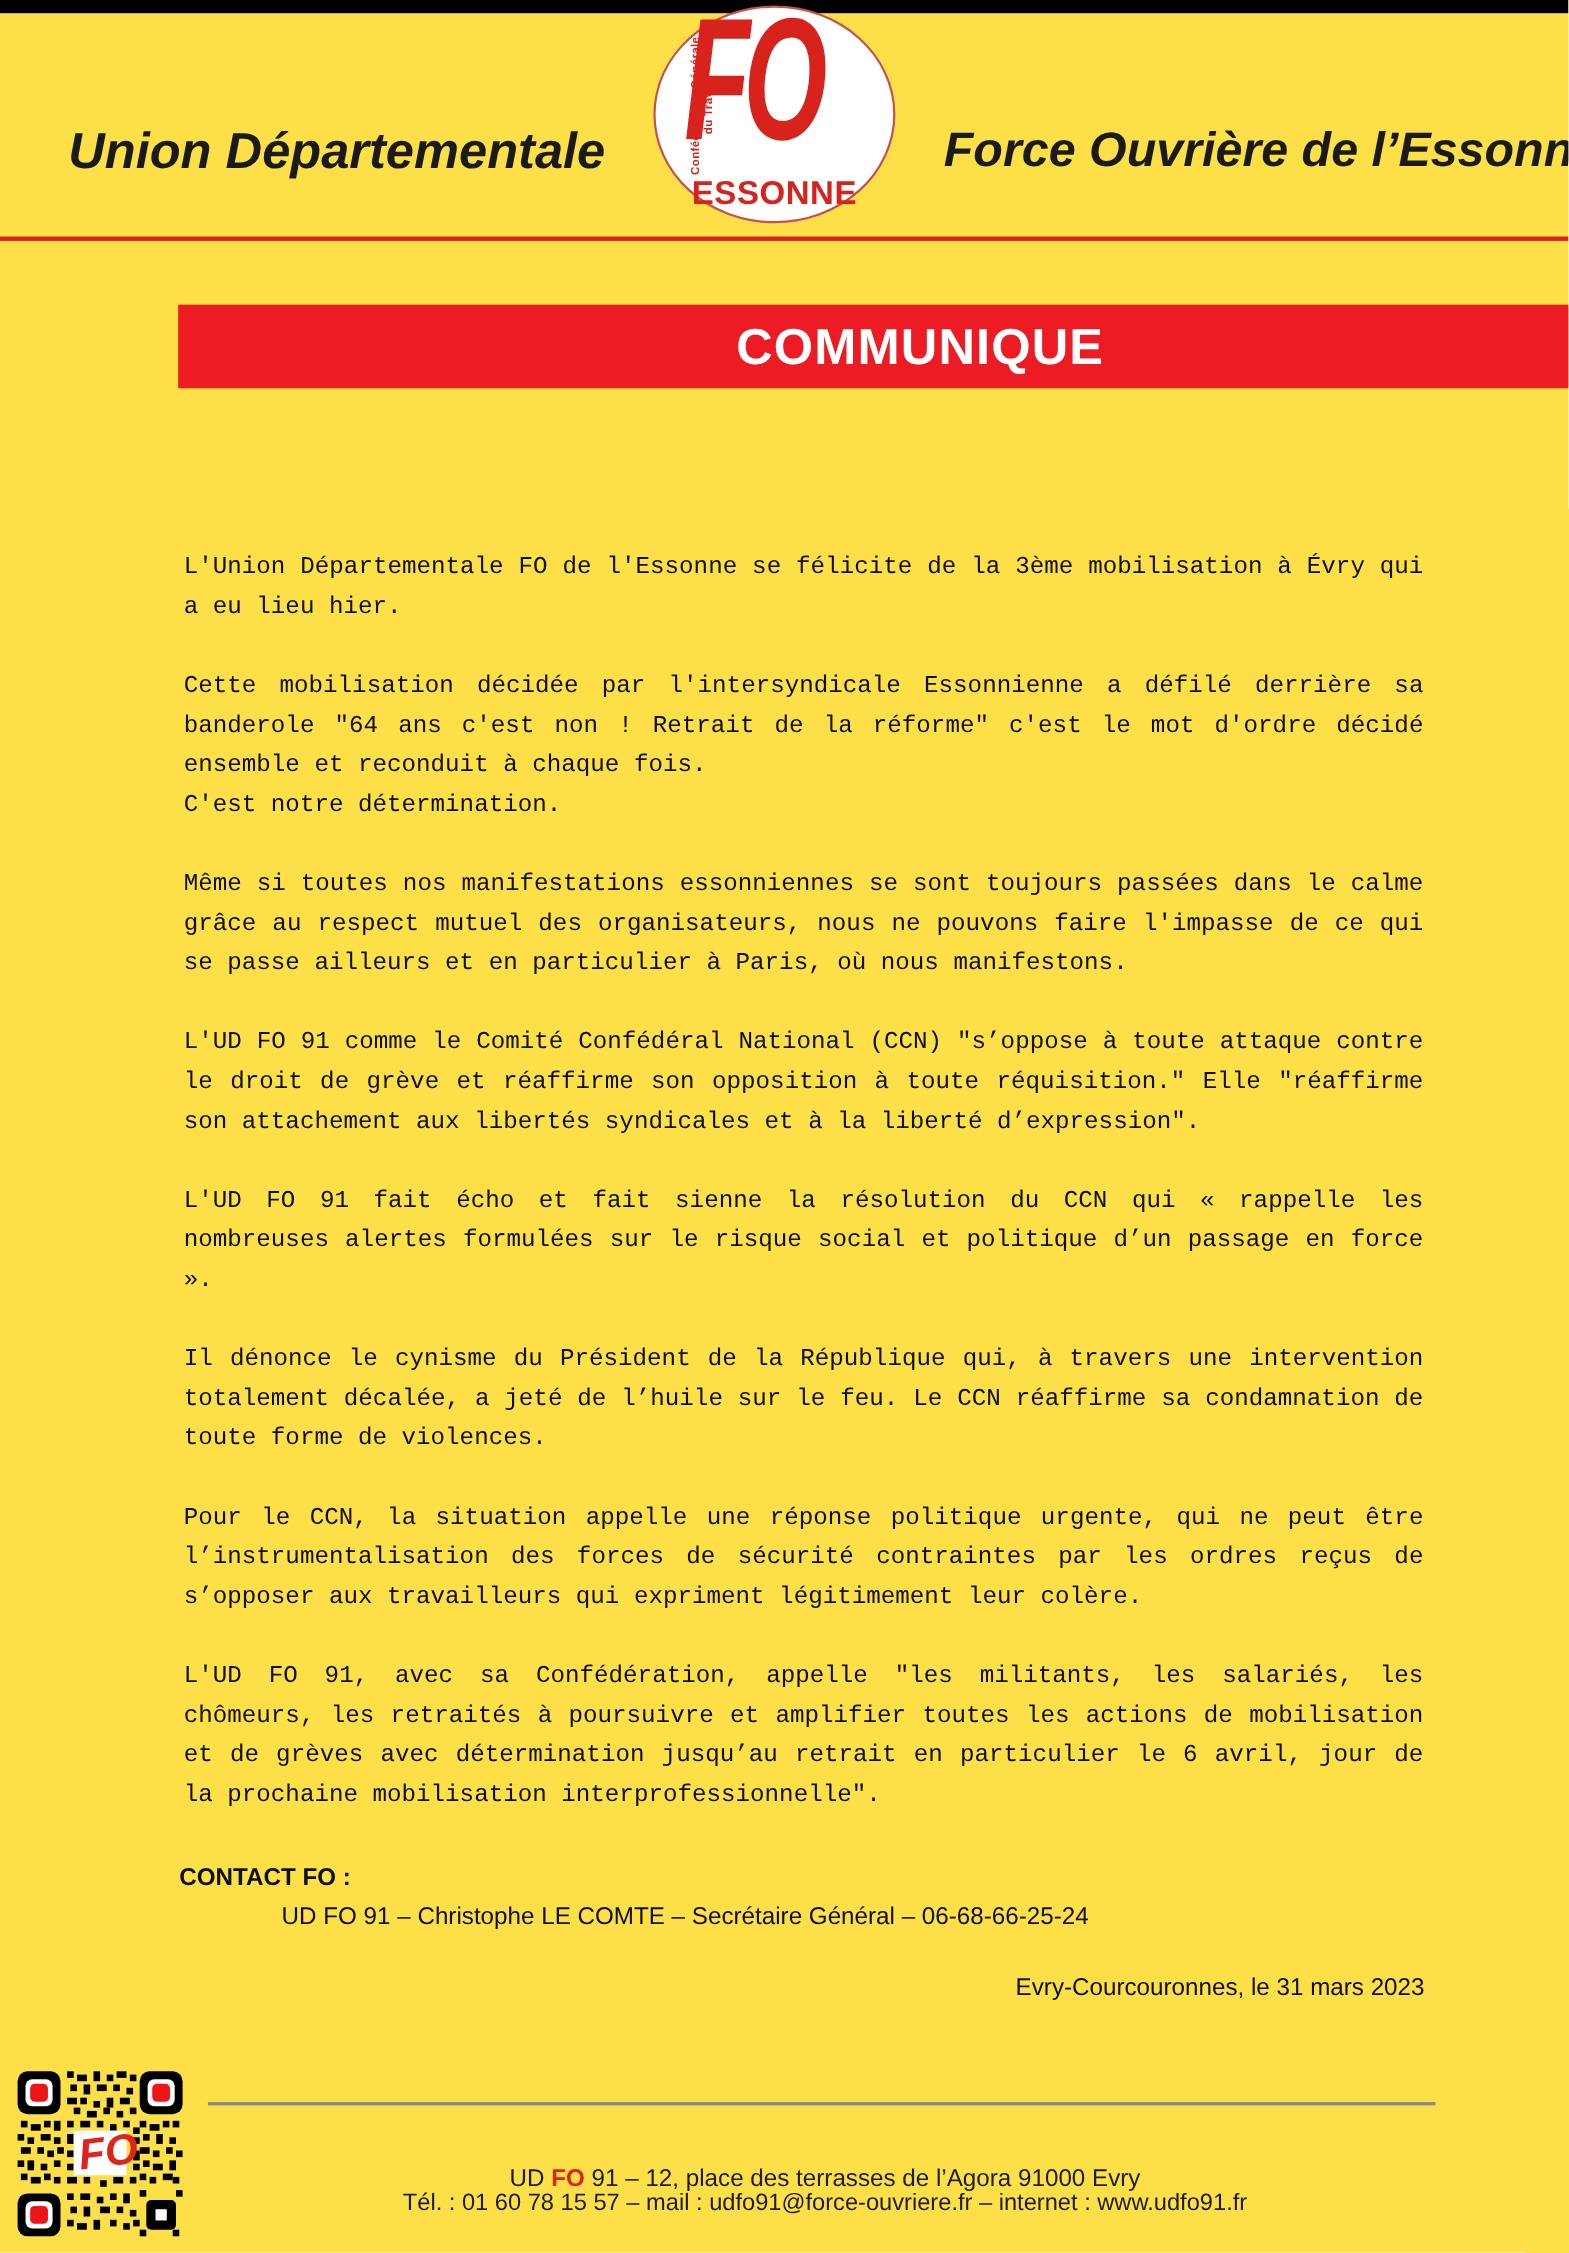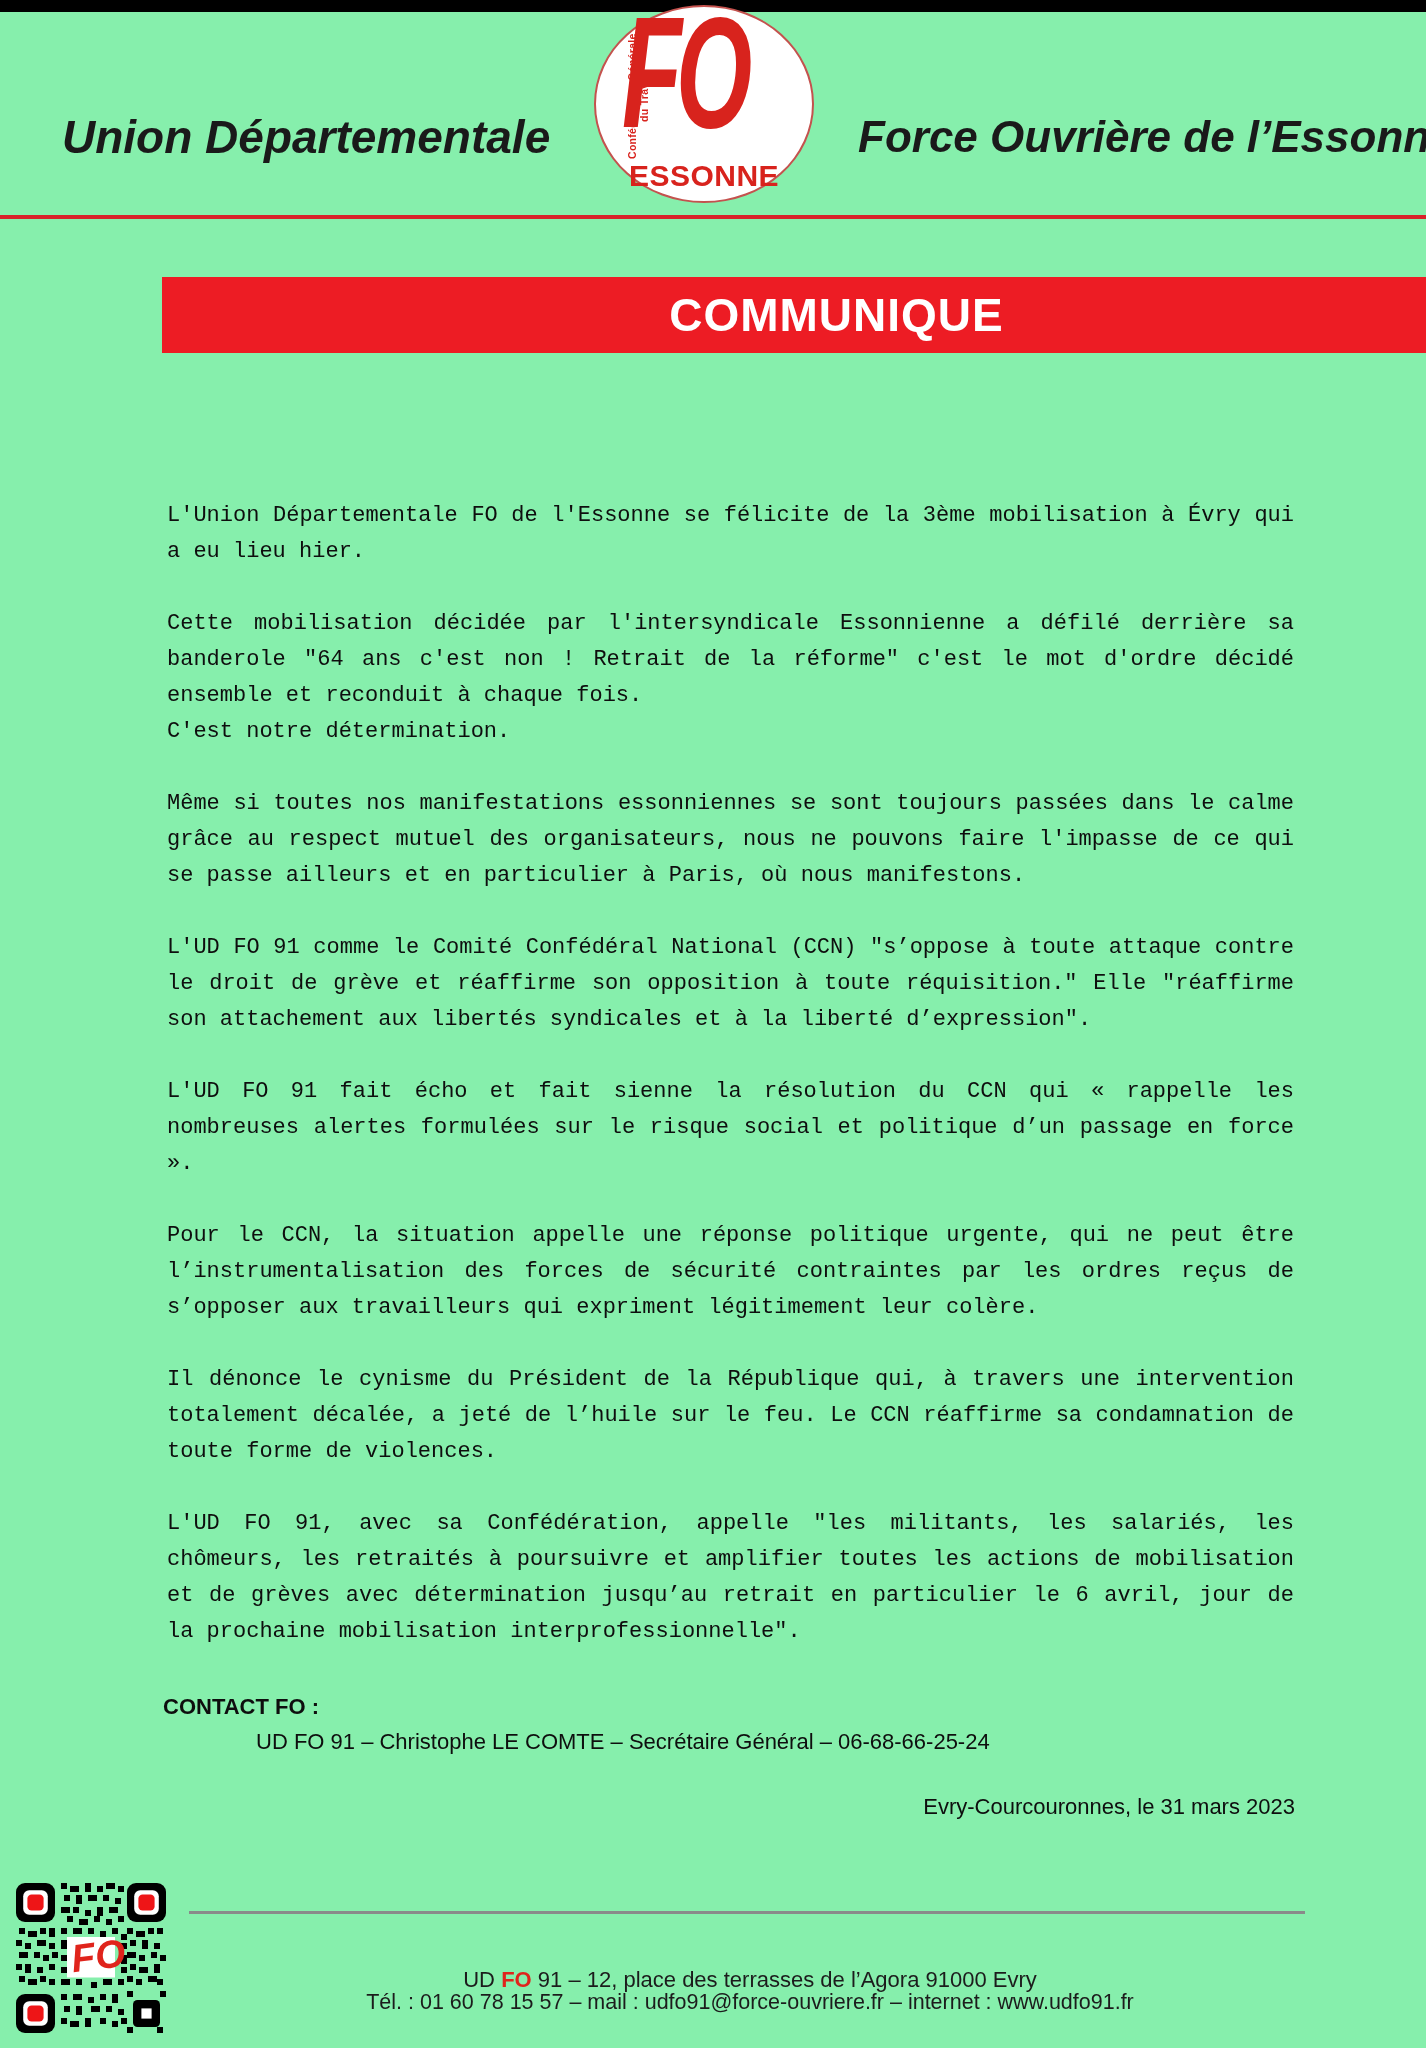--- a/index.html
+++ b/index.html
@@ -1,16 +1,16 @@
 <!DOCTYPE html>
 <html><head>
 <meta charset="utf-8">
 <style>
   html,body{margin:0;padding:0;background:#ffffff;}
-  .page{position:relative;width:1426px;height:2048px;background:#86efac;overflow:hidden;
+  .page{position:relative;width:1426px;height:2048px;background:#fde047;overflow:hidden;
         font-family:"Liberation Sans",sans-serif;color:#141414;}
 
   
   .topbar{position:absolute;left:0;top:0;width:100%;height:12px;background:#000;z-index:1;}
 
   
   .org-left{position:absolute;left:62px;top:110px;font-size:46px;font-weight:700;font-style:italic;color:#1a1a1a;white-space:nowrap;}
   .org-right{position:absolute;left:858px;top:112px;font-size:44px;font-weight:700;font-style:italic;color:#1a1a1a;white-space:nowrap;}
 
   .logo{position:absolute;left:594px;top:5px;width:216px;height:194px;background:#fff;
@@ -74,22 +74,22 @@
   </div>
 
 
   <div class="body-text">
     <p>L'Union Départementale FO de l'Essonne se félicite de la 3ème mobilisation à Évry qui a eu lieu hier.</p>
     <p>Cette mobilisation décidée par l'intersyndicale Essonnienne a défilé derrière sa banderole "64 ans c'est non ! Retrait de la réforme" c'est le mot d'ordre décidé ensemble et reconduit à chaque fois.
 C'est notre détermination.</p>
     <p>Même si toutes nos manifestations essonniennes se sont toujours passées dans le calme grâce au respect mutuel des organisateurs, nous ne pouvons faire l'impasse de ce qui se passe ailleurs et en particulier à Paris, où nous manifestons.</p>
     <p>L'UD FO 91 comme le Comité Confédéral National (CCN) "s’oppose à toute attaque contre le droit de grève et réaffirme son opposition à toute réquisition." Elle "réaffirme son attachement aux libertés syndicales et à la liberté d’expression".</p>
     <p>L'UD FO 91 fait écho et fait sienne la résolution du CCN qui « rappelle les nombreuses alertes formulées sur le risque social et politique d’un passage en force ».</p>
+    <p>Il dénonce le cynisme du Président de la République qui, à travers une intervention totalement décalée, a jeté de l’huile sur le feu. Le CCN réaffirme sa condamnation de toute forme de violences.</p>
     <p>Pour le CCN, la situation appelle une réponse politique urgente, qui ne peut être l’instrumentalisation des forces de sécurité contraintes par les ordres reçus de s’opposer aux travailleurs qui expriment légitimement leur colère.</p>
-    <p>Il dénonce le cynisme du Président de la République qui, à travers une intervention totalement décalée, a jeté de l’huile sur le feu. Le CCN réaffirme sa condamnation de toute forme de violences.</p>
     <p>L'UD FO 91, avec sa Confédération, appelle "les militants, les salariés, les chômeurs, les retraités à poursuivre et amplifier toutes les actions de mobilisation et de grèves avec détermination jusqu’au retrait en particulier le 6 avril, jour de la prochaine mobilisation interprofessionnelle".</p>
   </div>
 
   <div class="contact-heading">CONTACT FO :</div>
   <div class="contact-line">UD FO 91 – Christophe LE COMTE – Secrétaire Général – 06-68-66-25-24</div>
   <div class="dateline">Evry-Courcouronnes, le 31 mars 2023</div>
 
   <div class="footer-rule"></div>
   <div class="footer-line1"><span>UD </span><span class="fo-red">FO</span><span> 91 – 12, place des terrasses de l’Agora 91000 Evry</span></div>
   <div class="footer-line2">Tél. : 01 60 78 15 57 – mail : udfo91@force-ouvriere.fr – internet : www.udfo91.fr</div>

